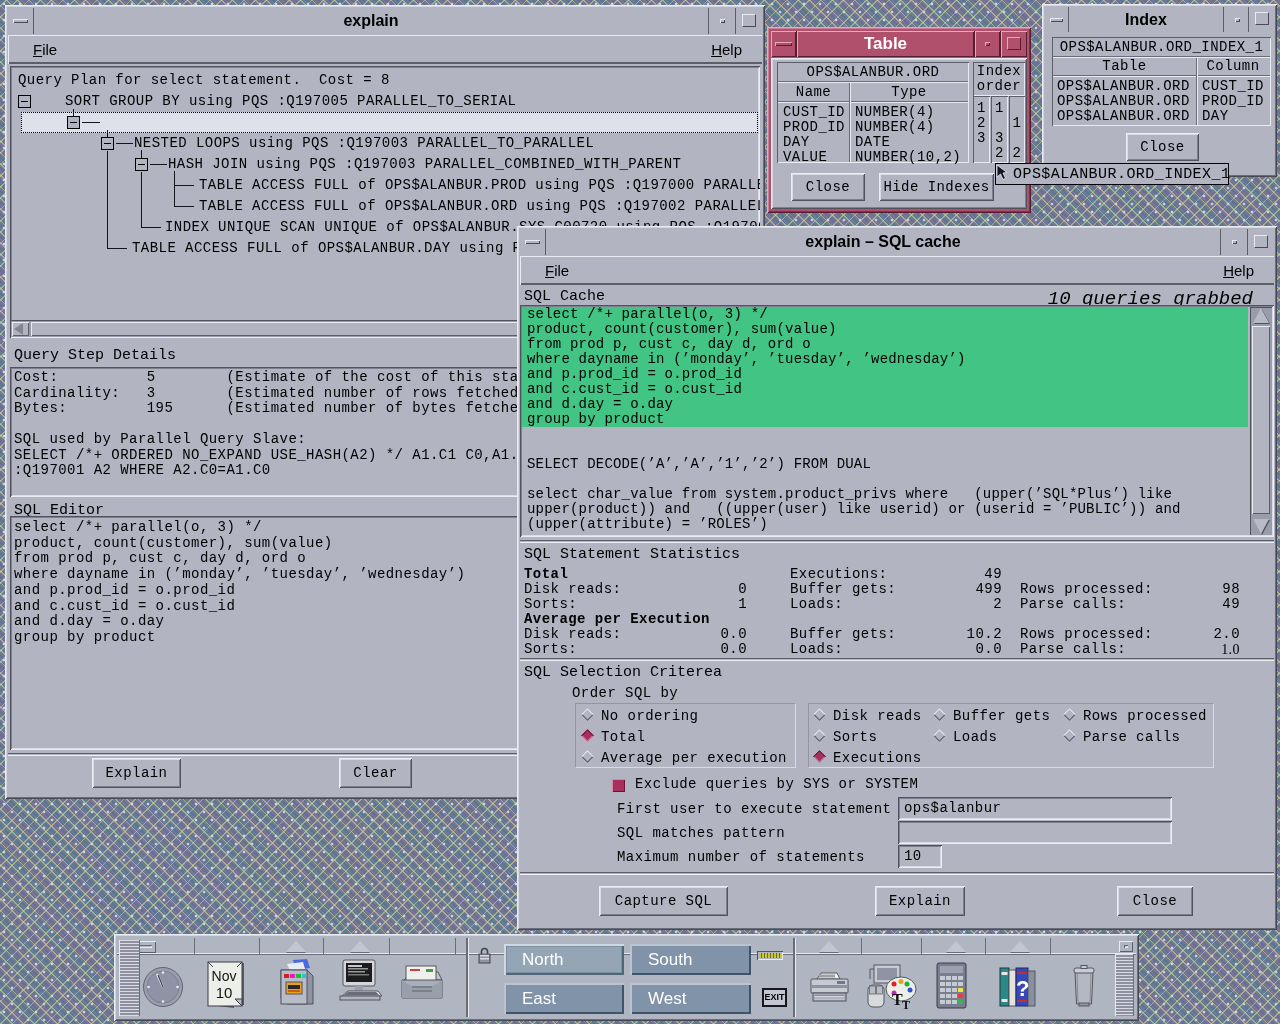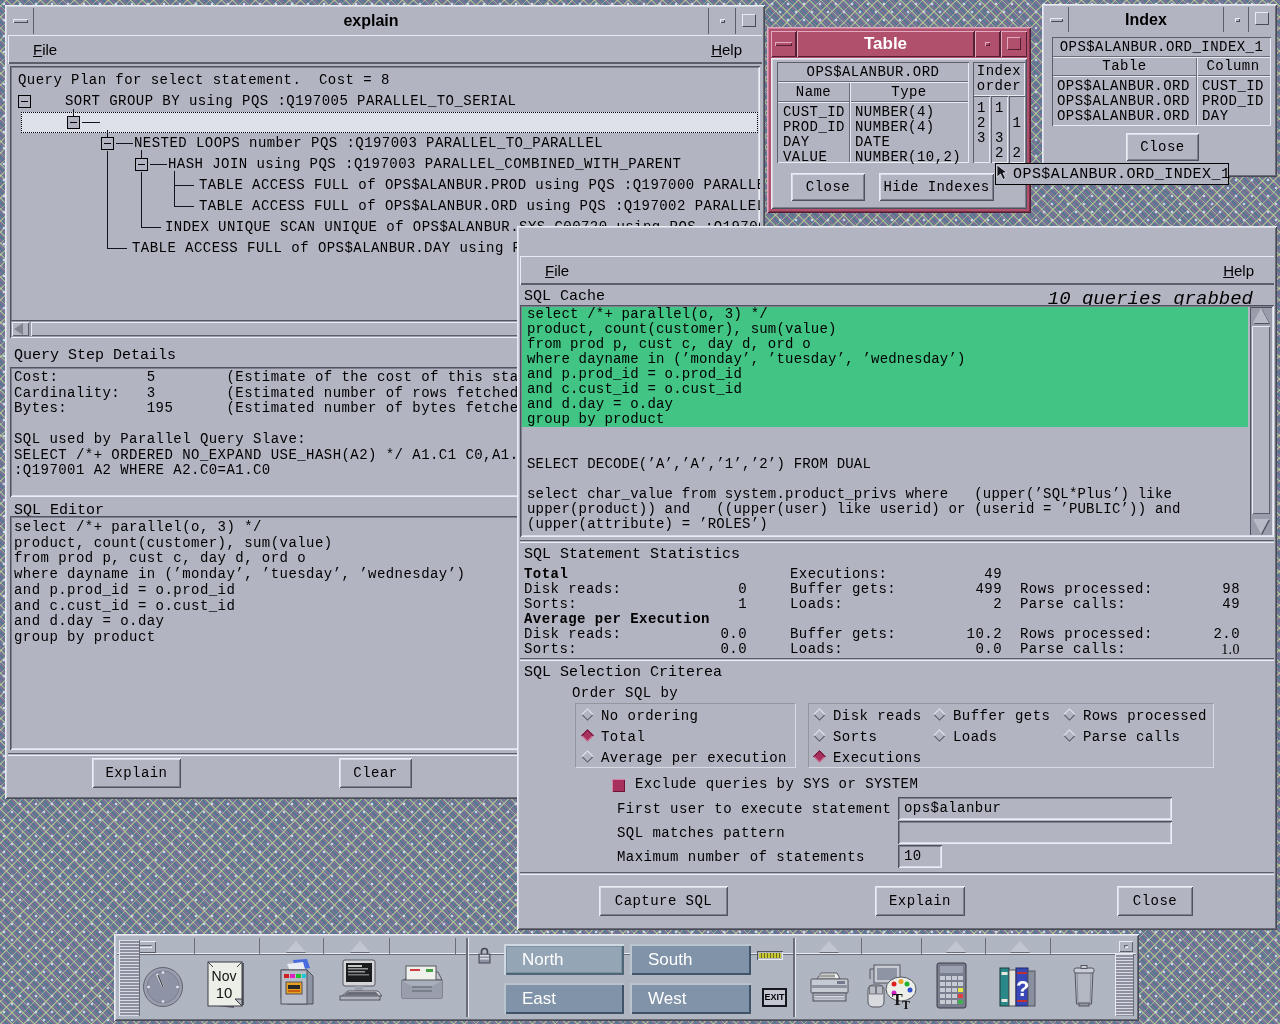--- a/index.html
+++ b/index.html
@@ -69,21 +69,21 @@
       </div>
   </div>
   <div class="mbar" style="top:30px;">
     <div class="menu" style="left:25px;"><u>F</u>ile</div>
     <div class="menu" style="right:20px;"><u>H</u>elp</div>
   </div>
   <div id="treepane" class="abs s2" style="left:5px;top:61px;width:750px;height:257px;overflow:hidden;letter-spacing:0.45px;">
     <div class="abs" style="left:11px;top:46px;width:737px;height:21px;background:#dfe1ea;border:1px dotted #000;"></div>
     <div class="abs trow" style="left:8px;top:4px;">Query Plan for select statement.  Cost = 8</div>
     <div class="abs trow" style="left:55px;top:25px;">SORT GROUP BY using PQS :Q197005 PARALLEL_TO_SERIAL</div>
-    <div class="abs trow" style="left:124px;top:67px;">NESTED LOOPS number PQS :Q197003 PARALLEL_TO_PARALLEL</div>
+    <div class="abs trow" style="left:124px;top:67px;">NESTED LOOPS using PQS :Q197003 PARALLEL_TO_PARALLEL</div>
     <div class="abs trow" style="left:158px;top:88px;">HASH JOIN using PQS :Q197003 PARALLEL_COMBINED_WITH_PARENT</div>
     <div class="abs trow" style="left:189px;top:109px;">TABLE ACCESS FULL of OPS$ALANBUR.PROD using PQS :Q197000 PARALLEL_FROM_SERIAL</div>
     <div class="abs trow" style="left:189px;top:130px;">TABLE ACCESS FULL of OPS$ALANBUR.ORD using PQS :Q197002 PARALLEL_TO_PARALLEL</div>
     <div class="abs trow" style="left:155px;top:151px;">INDEX UNIQUE SCAN UNIQUE of OPS$ALANBUR.SYS_C00720 using PQS :Q197001</div>
     <div class="abs trow" style="left:122px;top:172px;">TABLE ACCESS FULL of OPS$ALANBUR.DAY using PQS :Q197003</div>
     <div class="abs ebox" style="left:8px;top:29px;"></div>
     <div class="abs ebox" style="left:57px;top:50px;"></div>
     <div class="abs ebox" style="left:91px;top:71px;"></div>
     <div class="abs ebox" style="left:125px;top:92px;"></div>
     <div class="abs hl" style="left:72px;top:56px;width:18px;"></div>
@@ -126,20 +126,32 @@
 and c.cust_id = o.cust_id
 and d.day = o.day
 group by product</pre>
   </div>
   <div class="abs groove" style="left:3px;top:748px;width:754px;"></div>
   <div class="btn" style="left:87px;top:753px;width:89px;height:30px;line-height:30px;letter-spacing:0.45px;">Explain</div>
   <div class="btn" style="left:334px;top:753px;width:73px;height:30px;line-height:30px;letter-spacing:0.45px;">Clear</div>
 </div>
 
 <div class="win" id="wcache" style="left:517px;top:226px;width:760px;height:704px;z-index:30;">
+  <div class="tbar">
+    <div class="tbtn" style="width:25px;">
+        <div class="dash"></div>
+      </div>
+    <div class="ttl">explain – SQL cache</div>
+    <div class="tbtn" style="width:26px;">
+        <div class="dot"></div>
+      </div>
+    <div class="tbtn" style="width:26px;">
+        <div class="maxb"></div>
+      </div>
+  </div>
   <div class="mbar" style="top:30px;">
     <div class="menu" style="left:25px;"><u>F</u>ile</div>
     <div class="menu" style="right:20px;"><u>H</u>elp</div>
   </div>
   <div class="abs" style="left:7px;top:62px;font-size:15px;">SQL Cache</div>
   <div class="abs" style="right:24px;top:62px;font-size:19px;font-style:italic;">10 queries grabbed</div>
   <div class="abs s2" style="left:3px;top:79px;width:754px;height:232px;overflow:hidden;">
     <div class="abs" style="left:2px;top:2px;width:726px;height:120px;background:#42c584;"></div>
 <pre class="abs" style="left:7px;top:2px;line-height:15px;letter-spacing:0.2px;">select /*+ parallel(o, 3) */
 product, count(customer), sum(value)

